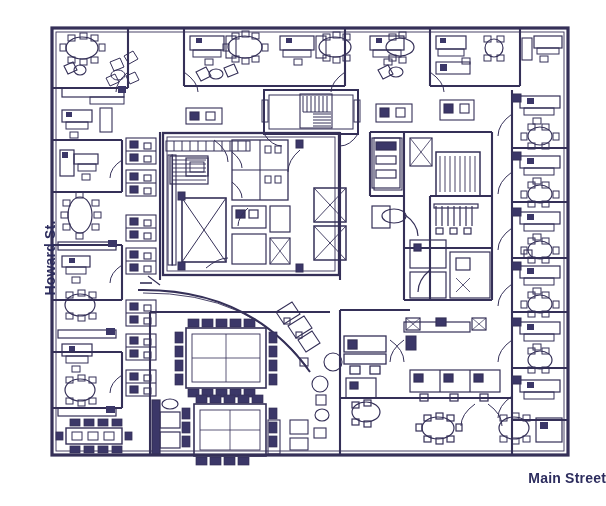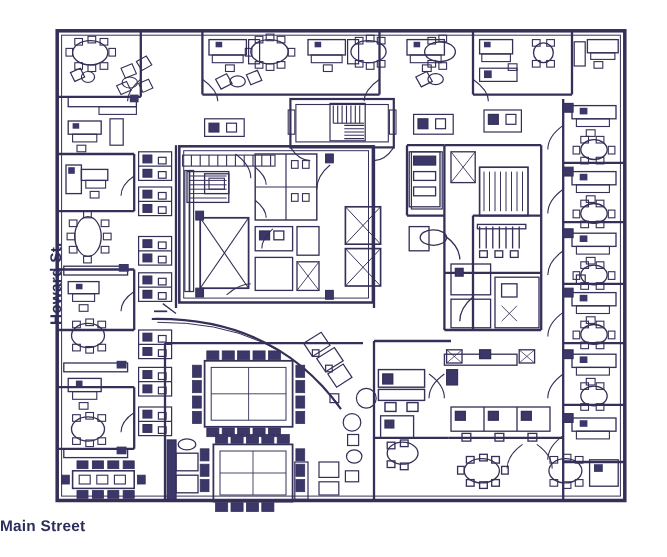--- a/index.html
+++ b/index.html
@@ -21,21 +21,21 @@
     white-space:nowrap;
     font-family:"Liberation Sans", sans-serif;
   }
   #label-howard{
     left:-10px;top:250px;
     transform:rotate(-90deg);
     transform-origin:center center;
     width:120px;text-align:center;
   }
   #label-main{
-    left:0;top:470px;width:606px;text-align:left;
+    left:0;top:470px;width:606px;text-align:right;
   }
   svg#plan-svg{position:absolute;left:0;top:0;display:block;}
 </style>
 </head>
 <body>
 
 <div id="floorplan-root">
 
   <svg id="plan-svg" width="606" height="506" viewBox="0 0 606 506" shape-rendering="geometricPrecision">
     <defs>

